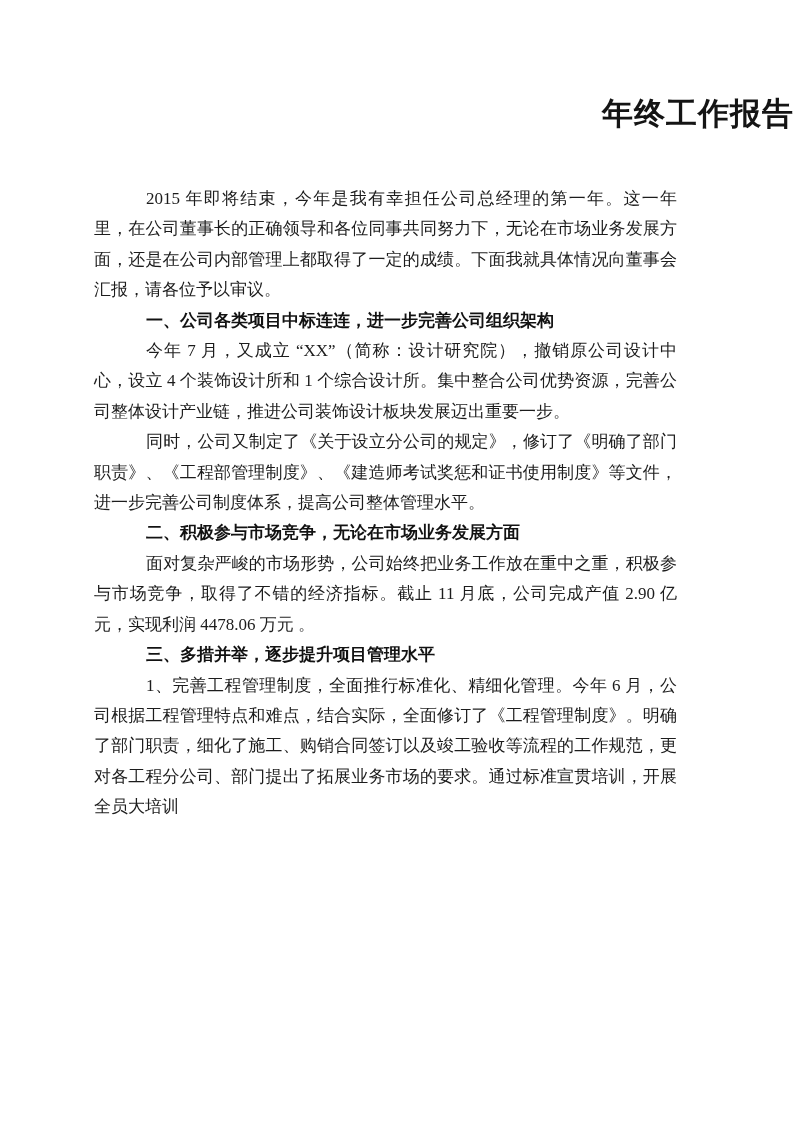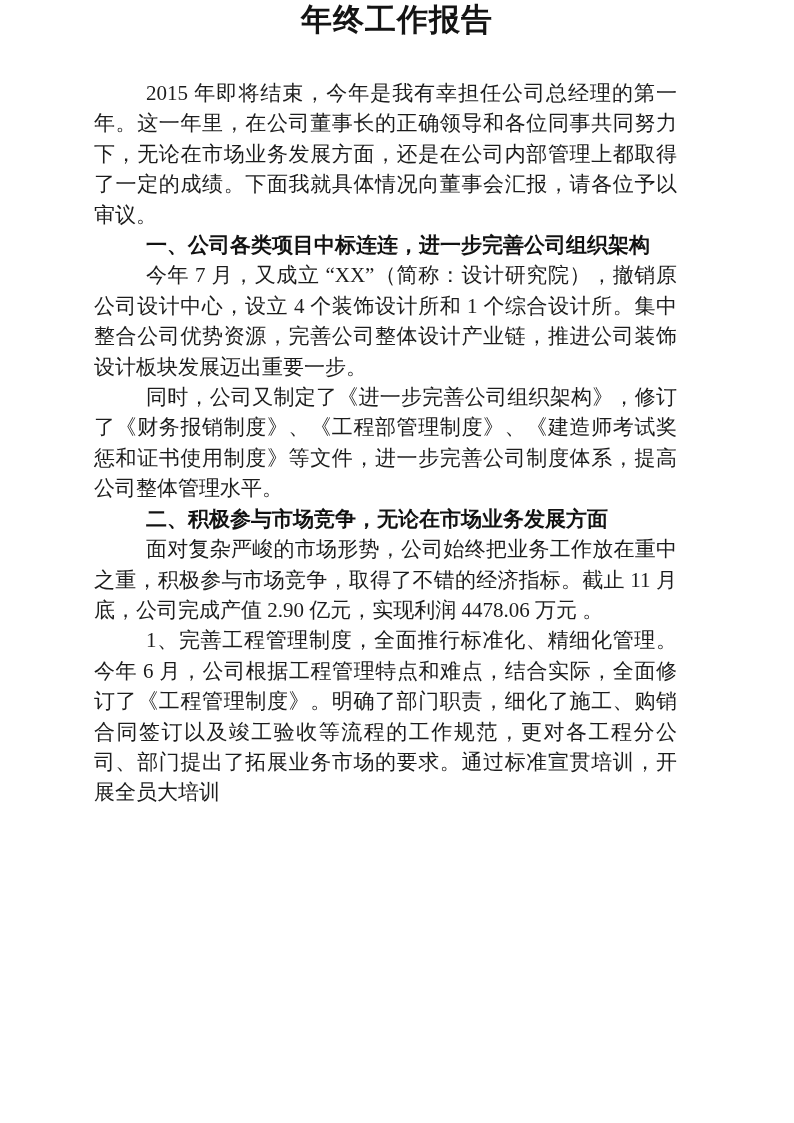--- a/index.html
+++ b/index.html
@@ -11,32 +11,33 @@
     position: relative;
     width: 794px;
     height: 1123px;
     background: #ffffff;
     overflow: hidden;
     color: #1c1c1c;
     font-family: "Liberation Serif", "DejaVu Serif", serif;
   }
   .doc-title {
     margin: 0;
-    text-align: center;
+    padding-top: 94px;
+    text-align: right;
     font-family: "Liberation Sans", "DejaVu Sans", sans-serif;
     font-weight: bold;
     font-size: 31px;
     line-height: 40px;
     color: #141414;
     letter-spacing: 1px;
   }
   .doc-body {
     width: 583px;
-    margin: 38px 117px 0 94px;
-    font-size: 21px;
+    margin: 50px 117px 0 94px;
+    font-size: 17px;
     line-height: 30.4px;
     text-align: justify;
     text-justify: inter-ideograph;
     word-break: break-all;
   }
   .para {
     margin: 0;
     text-indent: 52px;
   }
   .heading {
@@ -49,18 +50,19 @@
 </head>
 <body>
 
 <div class="page">
   <h1 class="doc-title">年终工作报告</h1>
 
   <div class="doc-body">
     <p class="para">2015 年即将结束，今年是我有幸担任公司总经理的第一年。这一年里，在公司董事长的正确领导和各位同事共同努力下，无论在市场业务发展方面，还是在公司内部管理上都取得了一定的成绩。下面我就具体情况向董事会汇报，请各位予以审议。</p>
     <p class="heading">一、公司各类项目中标连连，进一步完善公司组织架构</p>
     <p class="para">今年 7 月，又成立 “XX”（简称：设计研究院），撤销原公司设计中心，设立 4 个装饰设计所和 1 个综合设计所。集中整合公司优势资源，完善公司整体设计产业链，推进公司装饰设计板块发展迈出重要一步。</p>
-    <p class="para">同时，公司又制定了《进一步完善公司组织架构》，修订了《财务报销制度》、《工程部管理制度》、《建造师考试奖惩和证书使用制度》等文件，进一步完善公司制度体系，提高公司整体管理水平。</p>
+    <p class="para">同时，公司又制定了《关于设立分公司的规定》，修订了《明确了部门职责》、《工程部管理制度》、《建造师考试奖惩和证书使用制度》等文件，进一步完善公司制度体系，提高公司整体管理水平。</p>
     <p class="heading">二、积极参与市场竞争，无论在市场业务发展方面</p>
     <p class="para">面对复杂严峻的市场形势，公司始终把业务工作放在重中之重，积极参与市场竞争，取得了不错的经济指标。截止 11 月底，公司完成产值 2.90 亿元，实现利润 4478.06 万元 。</p>
+    <p class="heading">三、多措并举，逐步提升项目管理水平</p>
     <p class="para">1、完善工程管理制度，全面推行标准化、精细化管理。今年 6 月，公司根据工程管理特点和难点，结合实际，全面修订了《工程管理制度》。明确了部门职责，细化了施工、购销合同签订以及竣工验收等流程的工作规范，更对各工程分公司、部门提出了拓展业务市场的要求。通过标准宣贯培训，开展全员大培训</p>
   </div>
 </div>
 
 </body></html>

